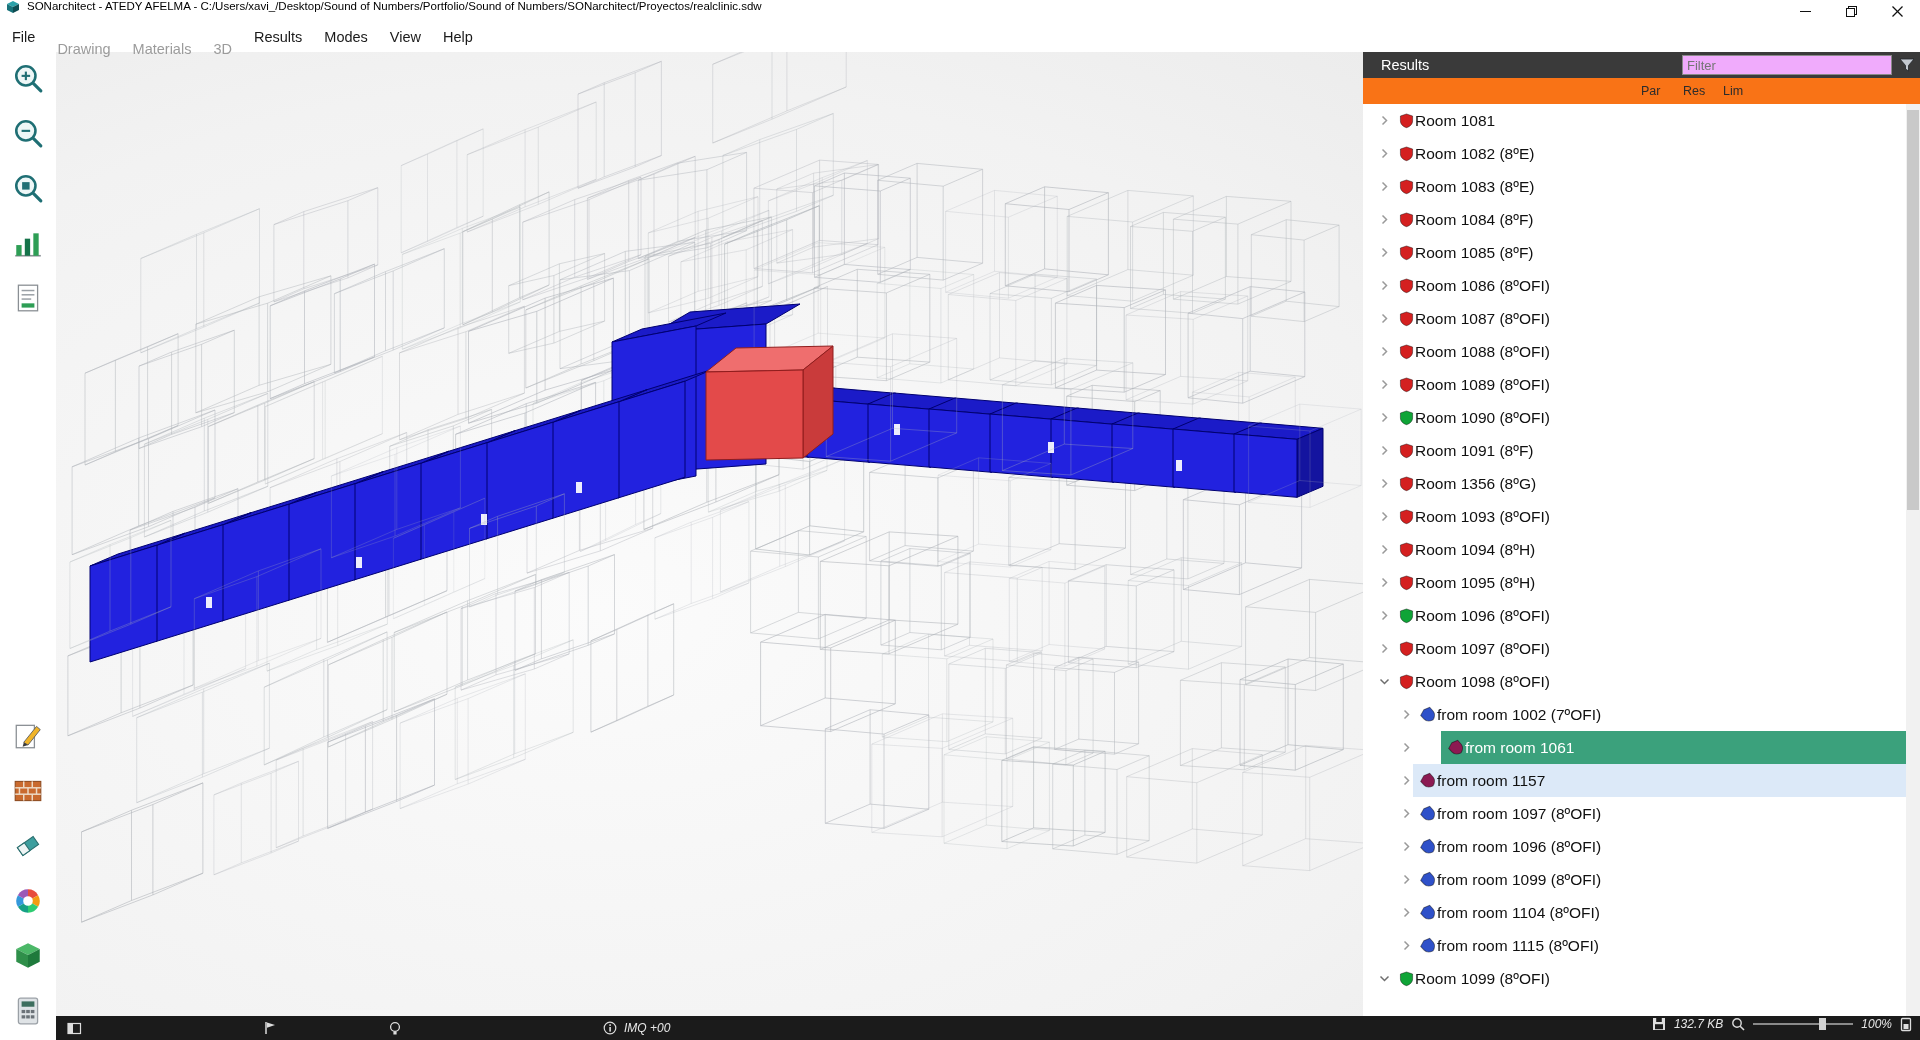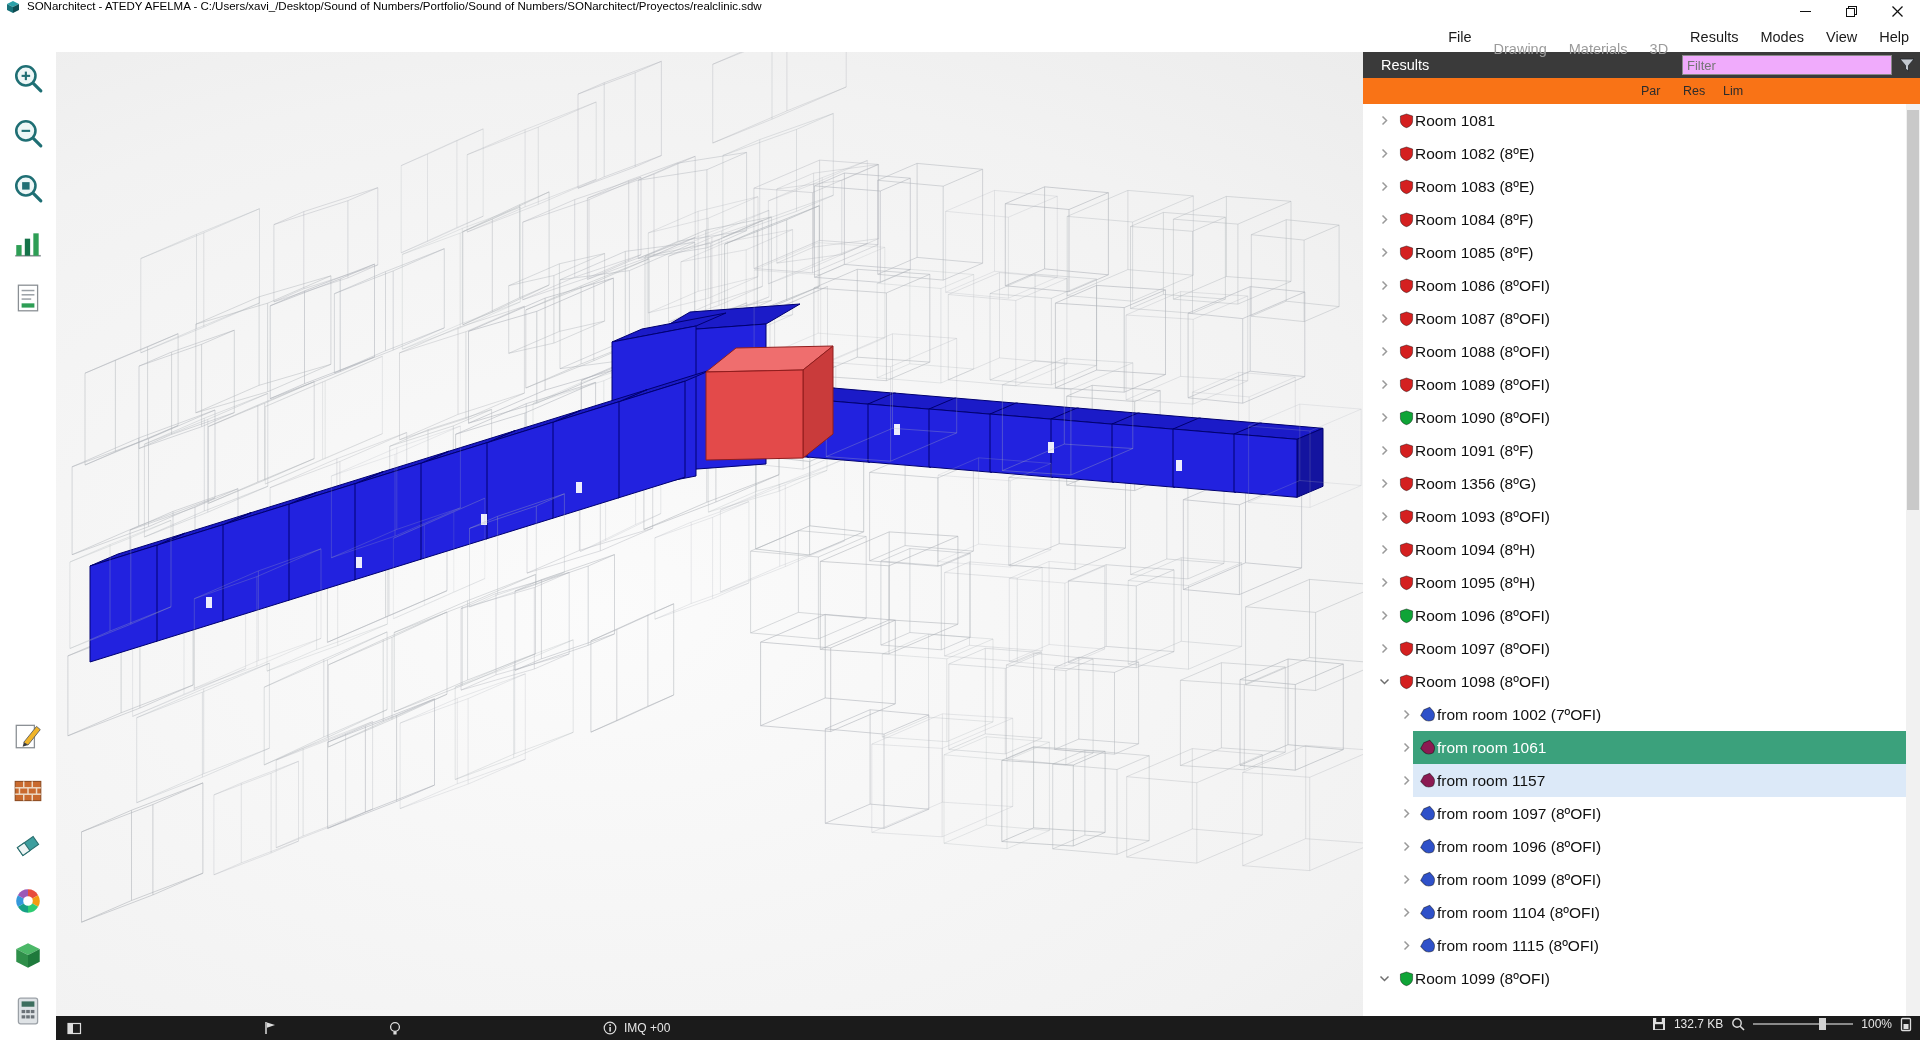--- a/index.html
+++ b/index.html
@@ -10,21 +10,21 @@
   
   .titlebar{position:absolute;top:0;left:0;right:0;height:22px;background:#ffffff;
             display:flex;z-index:30;}
   .app-icon{margin-left:6px;display:flex;}
   .title-text{margin-left:7px;font-size:11.5px;color:#000;white-space:nowrap;}
   .win-controls{margin-left:auto;display:flex;height:100%;}
   .wbtn{width:46px;height:100%;display:flex;align-items:center;justify-content:center;cursor:default;}
 
   
   .menubar{position:absolute;top:22px;left:0;right:0;height:30px;background:#ffffff;
-           display:flex;align-items:center;padding-left:12px;z-index:29;justify-content:flex-end;}
+           display:flex;align-items:center;padding-left:1px;z-index:29;}
   .menu-item{padding:0 11px;font-size:14.5px;color:#1a1a1a;line-height:30px;}
   .menu-item.disabled{color:#9b9b9b;margin-top:24px;}
 
   
   .main{position:absolute;top:52px;left:0;right:0;bottom:24px;display:flex;}
 
   
   .toolbar{flex:0 0 56px;background:#ffffff;position:relative;}
   .tool{position:absolute;left:8px;width:40px;height:40px;display:flex;align-items:center;justify-content:center;}
 
@@ -42,31 +42,31 @@
           font-size:13px;padding:0 4px;font-family:"Liberation Sans",sans-serif;background:#f0abfc;}
   .funnel{position:absolute;right:5px;top:5px;}
   .col-header{position:absolute;top:26px;left:0;right:0;height:26px;background:#f97316;}
   .col{position:absolute;top:0;font-size:12.5px;color:#2c2c2c;line-height:26px;}
   .c1{left:278px;} .c2{left:320px;} .c3{left:360px;}
   .tree{position:absolute;top:52px;left:0;right:14px;bottom:0;overflow:hidden;background:#fff;}
   .row{height:33px;display:flex;align-items:center;}
   .chev{width:14px;height:14px;margin-left:14px;flex:none;display:flex;align-items:center;justify-content:center;}
   .row.child .chev{margin-left:36px;}
   .row-body{flex:1;height:100%;display:flex;align-items:center;gap:1px;padding-left:8px;}
-  .row-body.sel{background:var(--sel);}
+  .row-body.sel{background:var(--sel);margin-left:28px;}
   .row-body.sel .lbl{color:#ffffff;}
   .row-body.hov{background:var(--hov);}
   .lbl{font-size:15.5px;color:#101010;white-space:nowrap;}
   .shield{display:flex;}
   .row.child .shield svg{transform:rotate(-42deg);}
   .scrollbar{position:absolute;top:52px;right:0;bottom:0;width:14px;background:#f1f1f1;}
   .scrollbar .thumb{position:absolute;top:6px;left:1px;width:12px;height:400px;background:#c9c9c9;}
 
   
-  .statusbar{position:absolute;left:56px;right:0;bottom:0;height:24px;background:#1b1b1b;color:#e6e6e6;}
+  .statusbar{position:absolute;left:56px;right:0;bottom:0;height:24px;background:#1b1b1b;color:#e6e6e6;font-style:italic;}
   .sb-abs{position:absolute;top:0;height:24px;display:flex;align-items:center;gap:7px;}
   .sb-right{position:absolute;right:8px;top:0;height:16px;display:flex;align-items:center;gap:8px;text-align:right;}
   .sb-text{font-size:12px;color:#e6e6e6;white-space:nowrap;}
   .slider{position:relative;width:100px;height:12px;}
   .slider .track{position:absolute;top:5px;left:0;right:0;height:2px;background:#8a8a8a;}
   .slider .sthumb{position:absolute;top:0;left:66px;width:7px;height:12px;background:#d2d2d2;}
 </style>
 </head>
 <body>
 

